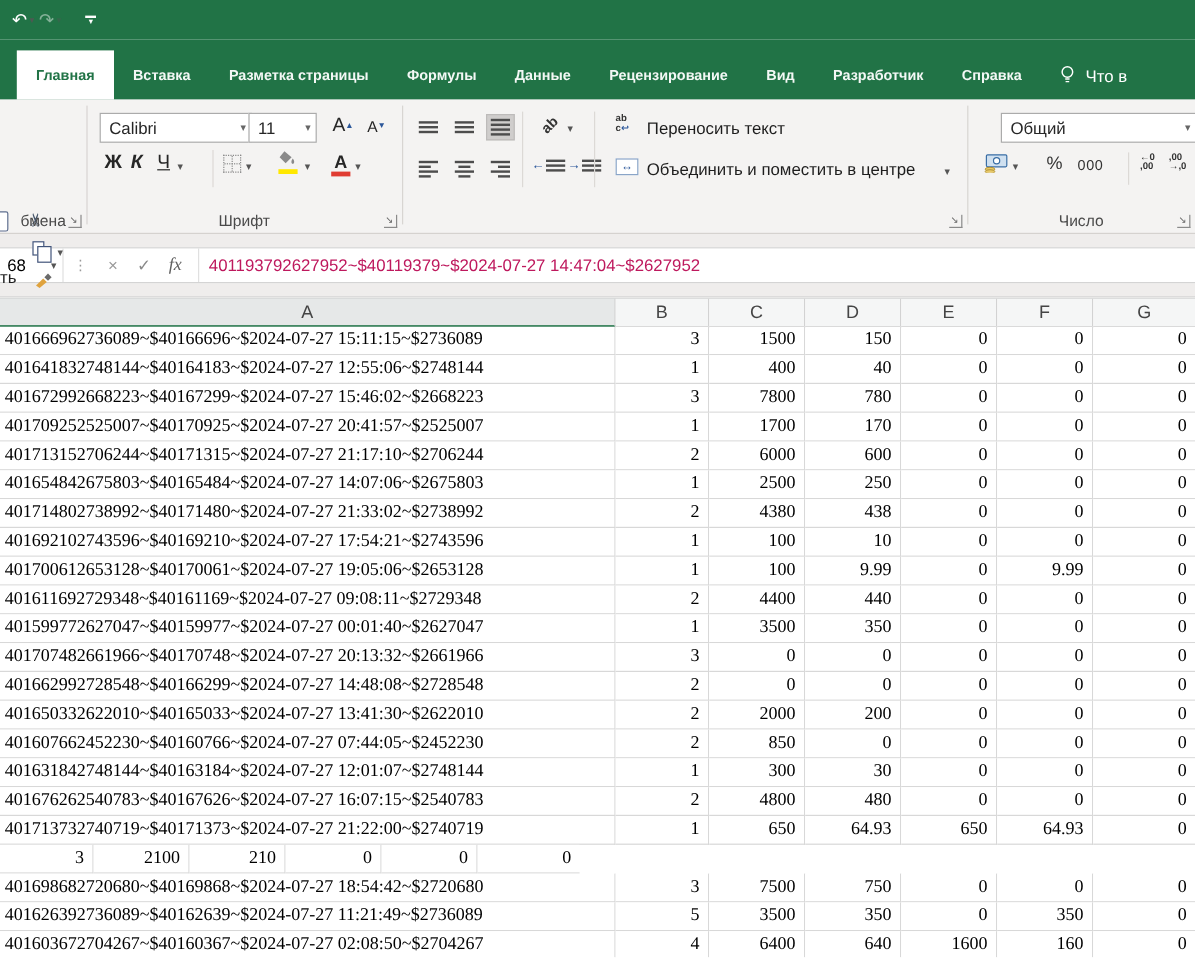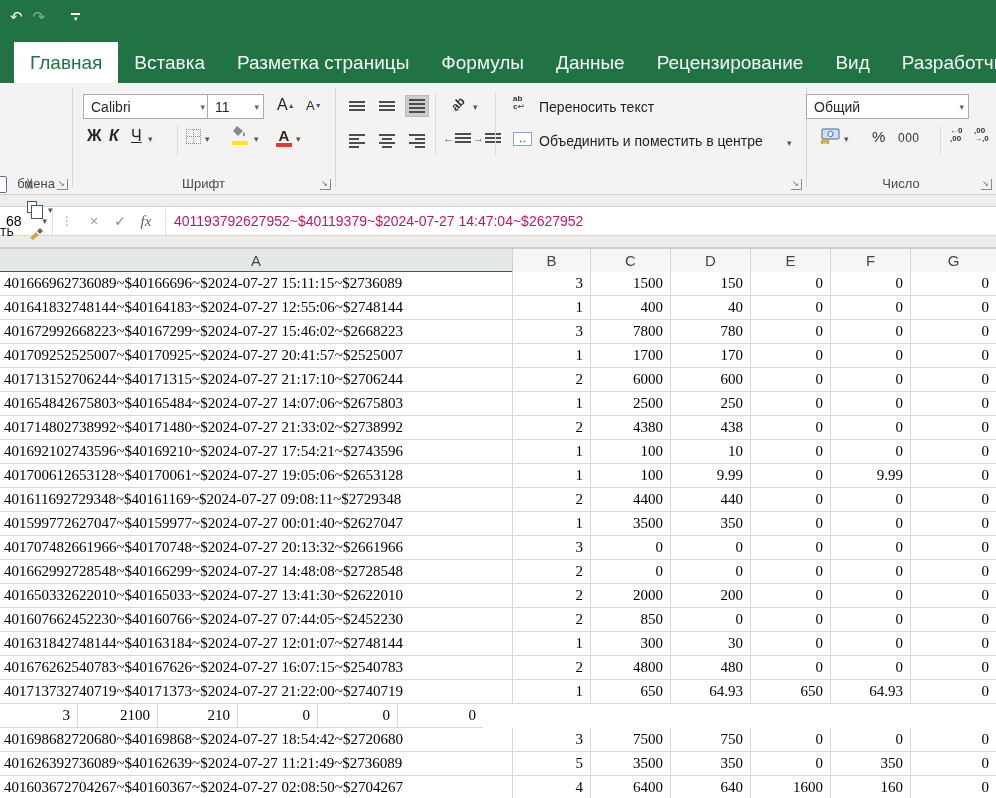--- a/index.html
+++ b/index.html
@@ -13,22 +13,22 @@
   .qat-btn { display:flex; align-items:center; font-size:15px; color:#fff; cursor:default; }
   .qat-btn .dd { font-size:8px; margin-left:2px; opacity:.85; }
   .qat-btn.dim { opacity:.45; }
   .qat-custom { margin-left:16px; display:flex; flex-direction:column; align-items:center; line-height:4px; }
   .qat-custom .bar { width:9px; border-top:2px solid #fff; margin-bottom:2px; }
   .qat-custom .dd { font-size:7px; color:#fff; }
   .win-title { margin-left:auto; padding-right:14px; font-size:14px; color:#fff; letter-spacing:.2px; }
 
   
   .tabbar { height:50px; background:#217346; display:flex; align-items:flex-end; flex:0 0 auto; }
-  .tab { height:41px; display:flex; align-items:center; padding:0 16px; font-size:19px;
-    color:rgba(255,255,255,.95); cursor:default; white-space:nowrap; }
+  .tab { height:41px; display:flex; align-items:center; padding:0 16px; font-size:12px;
+    color:rgba(255,255,255,.95); cursor:default; white-space:nowrap;font-weight:bold; }
   .tab.active { background:#fff; color:#217346; }
   .tab:first-child { margin-left:14px; }
   .tellme { height:41px; display:flex; align-items:center; gap:8px; padding:0 10px; color:#fff;
     font-size:14px; margin-left:4px; white-space:nowrap; }
 
   
   .ribbon { height:112px; background:#f4f3f2; border-bottom:1px solid #d5d2cf; position:relative; flex:0 0 auto;
     color:#262626; }
   .rsep { position:absolute; top:5px; bottom:7px; width:1px; background:#d8d5d2; }
   .group { position:absolute; top:0; bottom:0; }
@@ -96,21 +96,21 @@
   .merge-dd { position:absolute; left:452px; top:55px; }
   .orient { position:absolute; left:116px; top:14px; font-size:12px; color:#333; transform:rotate(-45deg); font-weight:bold; }
   .orient-dd { position:absolute; left:138px; top:19px; }
   .ind { position:absolute; top:49px; display:flex; align-items:center; gap:1px; }
   .ind .ar { color:#2b579a; font-size:11px; font-weight:bold; }
   .asep1 { position:absolute; left:100px; top:10px; bottom:38px; width:1px; background:#dcd9d6; }
   .asep2 { position:absolute; left:160px; top:10px; bottom:38px; width:1px; background:#dcd9d6; }
 
   
   .g-number { left:806px; width:190px; }
-  .num-fmt { position:absolute; left:0; top:11px; width:163px; }
+  .num-fmt { position:absolute; left:28px; top:11px; width:163px; }
   .cur-ic { position:absolute; left:14px; top:45px; width:20px; height:16px; }
   .cur-dd { position:absolute; left:38px; top:51px; }
   .pct { position:absolute; left:66px; top:45px; font-size:15px; color:#333; }
   .tho { position:absolute; left:92px; top:48px; font-size:12px; color:#333; letter-spacing:.5px; }
   .nsep { position:absolute; left:134px; top:44px; bottom:40px; width:1px; background:#dcd9d6; }
   .decgrp { position:absolute; top:44px; font-size:8px; line-height:8px; color:#333; font-weight:bold; white-space:pre; }
 
   
   .formulabar { height:53px; background:#efedec; border-bottom:1px solid #cfcfcf; display:flex; align-items:center;
     flex:0 0 auto; }

